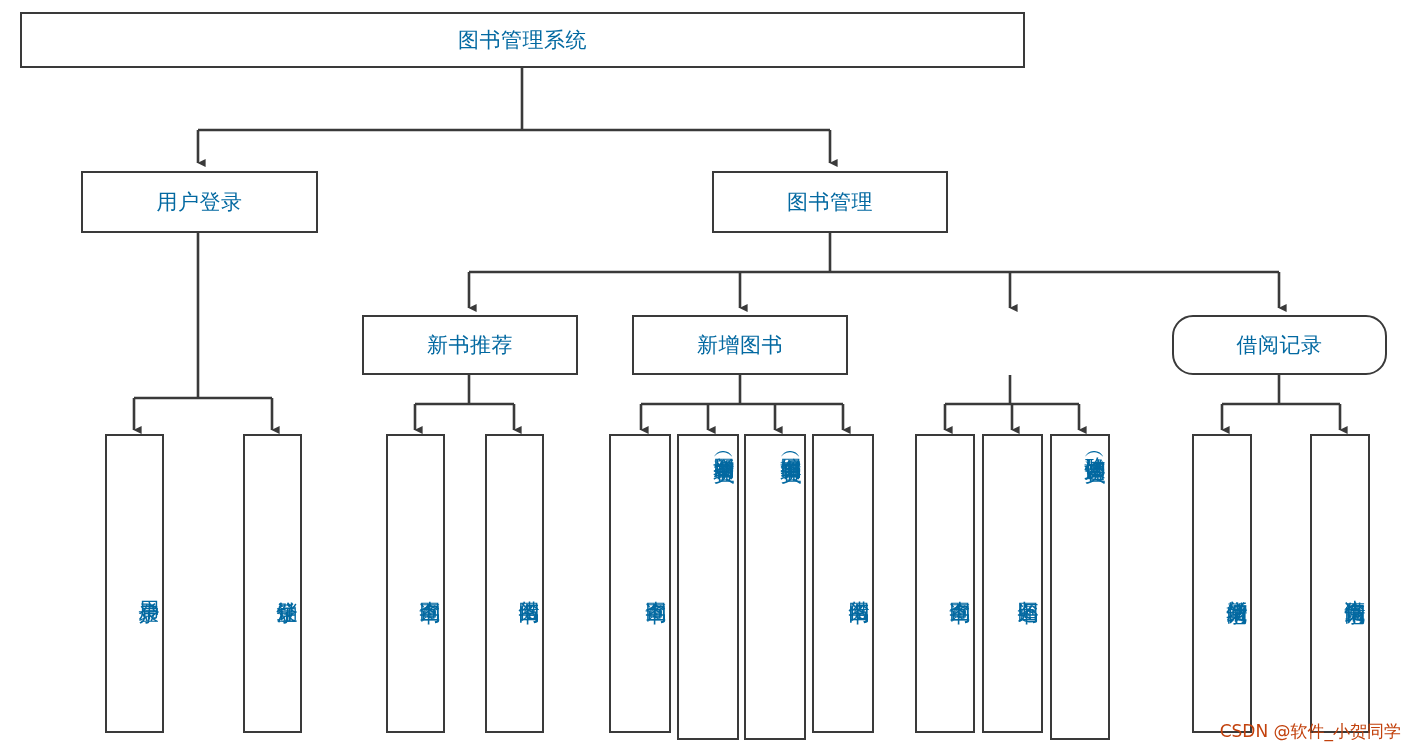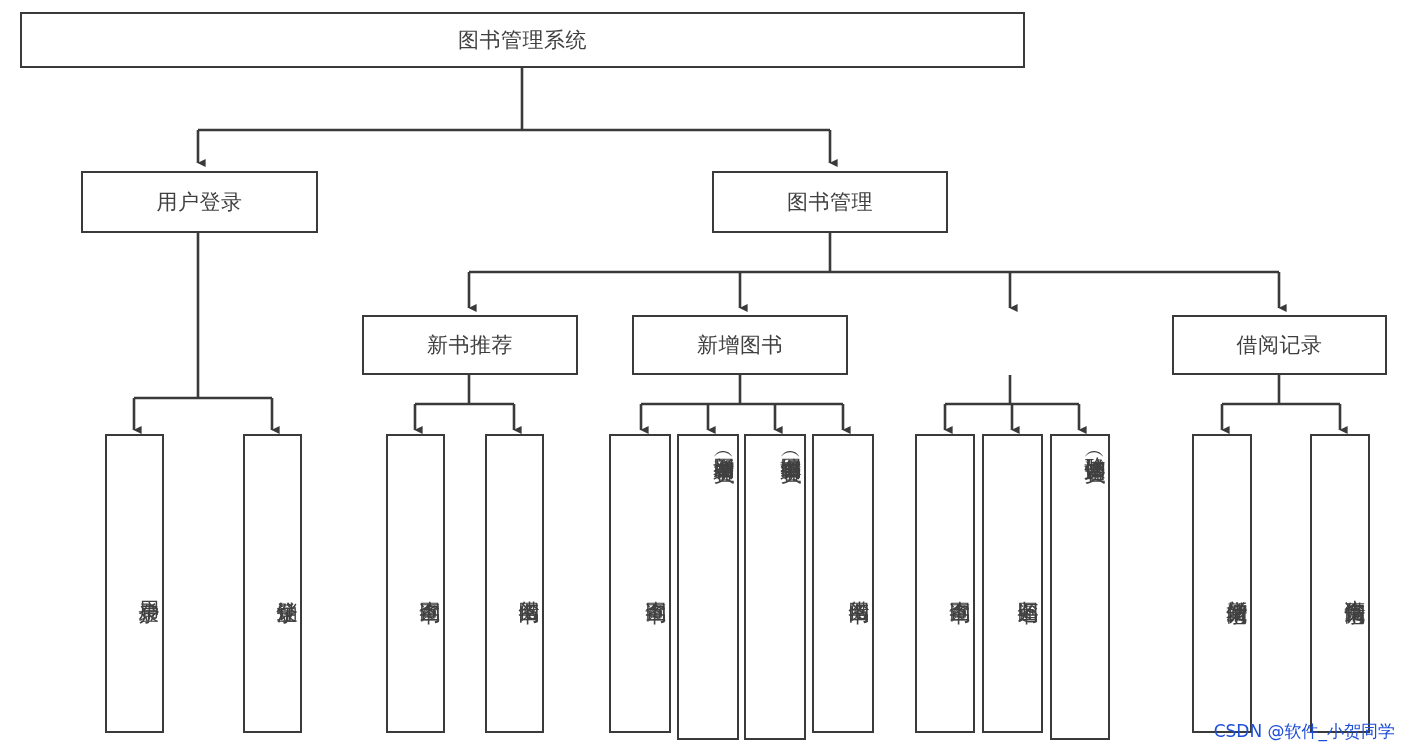--- a/index.html
+++ b/index.html
@@ -33,21 +33,21 @@
     background: #ffffff;
     border: 2.5px solid #3a3a3a;
     display: flex;
     align-items: center;
     justify-content: center;
     z-index: 2;
   }
   .node .label {
     font-size: 21px;
     line-height: 1.05;
-    color: #404040;
+    color: #0369a1;
     letter-spacing: 0.5px;
     white-space: nowrap;
   }
   .node.vertical {
     align-items: flex-start;
     padding-top: 4px;
   }
   .node.vertical .label {
     writing-mode: vertical-rl;
     text-orientation: upright;
@@ -57,24 +57,24 @@
     white-space: nowrap;
     text-align: center;
     width: 100%;
   }
   .node.vertical.center .label {
     margin-top: auto;
     margin-bottom: auto;
   }
   .watermark {
     position: absolute;
-    right: 10px;
+    right: 4px;
     bottom: 4px;
     font-size: 17px;
-    color: #1d4ed8;
+    color: #c2410c;
     z-index: 5;
     white-space: nowrap;
     font-family: "DejaVu Sans", "Liberation Sans", sans-serif;
   }
 </style>
 </head>
 <body>
 
 <div id="canvas">
 
@@ -142,21 +142,21 @@
 
   <div class="node" style="left:712px; top:171px; width:236px; height:62px;">
     <span class="label">图书管理</span>
   </div>
 
   <div class="node" style="left:632px; top:315px; width:216px; height:60px;">
     <span class="label">新增图书</span>
   </div>
 
 
-  <div class="node" style="left:1172px; top:315px; width:215px; height:60px;">
+  <div class="node" style="left:1172px; top:315px; width:215px; height:60px;border-radius:21px;">
     <span class="label">借阅记录</span>
   </div>
 
   <div class="node vertical center" style="left:105px; top:434px; width:59px; height:299px;">
     <span class="label">用户登录</span>
   </div>
 
   <div class="node vertical center" style="left:243px; top:434px; width:59px; height:299px;">
     <span class="label">注销登录</span>
   </div>

